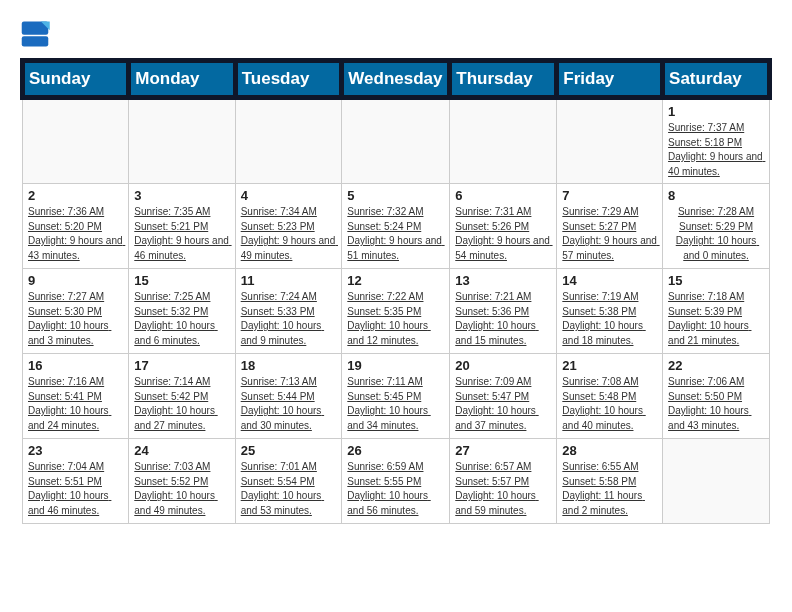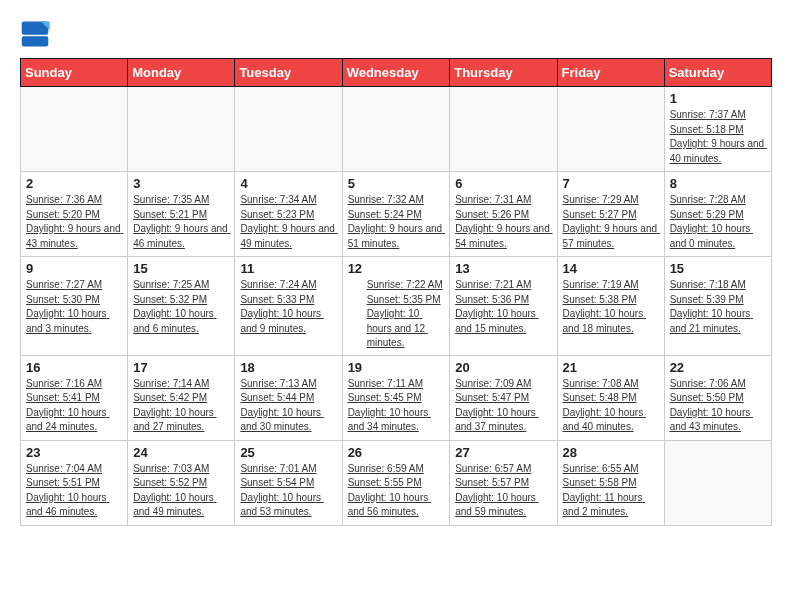--- a/index.html
+++ b/index.html
@@ -45,27 +45,27 @@
     .subtitle {
       font-size: 16px;
       color: #555;
     }
     .calendar {
       width: 100%;
       border-collapse: collapse;
       border: 1px solid #ccc;
     }
     .calendar th {
-      background: #ef4444;
+      background: #0369a1;
       color: #fff;
-      font-size: 13px;
+      font-size: 17px;
       font-weight: bold;
       padding: 6px 4px;
       text-align: left;
-      border: 1px solid #0f172a;
+      border: 5px solid #0f172a;
     }
     .calendar td {
       border: 1px solid #ccc;
       vertical-align: top;
       padding: 4px 5px;
       width: 108px;
       min-height: 80px;
       height: 85px;
     }
     .day-num {
@@ -161,21 +161,21 @@
 Daylight: 9 hours and 54 minutes.</div>
         </td>
         <td>
           <span class="day-num">7</span>
           <div class="day-info" style="white-space: pre-wrap;">Sunrise: 7:29 AM
 Sunset: 5:27 PM
 Daylight: 9 hours and 57 minutes.</div>
         </td>
         <td>
           <span class="day-num">8</span>
-          <div class="day-info" style="white-space: pre-wrap;">Sunrise: 7:28 AM
+          <div class="day-info" style="white-space: pre-wrap; text-align: center;">Sunrise: 7:28 AM
 Sunset: 5:29 PM
 Daylight: 10 hours and 0 minutes.</div>
         </td>
       </tr>
       <tr>
         <td>
           <span class="day-num">9</span>
           <div class="day-info" style="white-space: pre-wrap;">Sunrise: 7:27 AM
 Sunset: 5:30 PM
 Daylight: 10 hours and 3 minutes.</div>
@@ -187,21 +187,21 @@
 Daylight: 10 hours and 6 minutes.</div>
         </td>
         <td>
           <span class="day-num">11</span>
           <div class="day-info" style="white-space: pre-wrap;">Sunrise: 7:24 AM
 Sunset: 5:33 PM
 Daylight: 10 hours and 9 minutes.</div>
         </td>
         <td>
           <span class="day-num">12</span>
-          <div class="day-info" style="white-space: pre-wrap; margin-left: 19px;">Sunrise: 7:22 AM
+          <div class="day-info" style="white-space: pre-wrap;">Sunrise: 7:22 AM
 Sunset: 5:35 PM
 Daylight: 10 hours and 12 minutes.</div>
         </td>
         <td>
           <span class="day-num">13</span>
           <div class="day-info" style="white-space: pre-wrap;">Sunrise: 7:21 AM
 Sunset: 5:36 PM
 Daylight: 10 hours and 15 minutes.</div>
         </td>
         <td>

